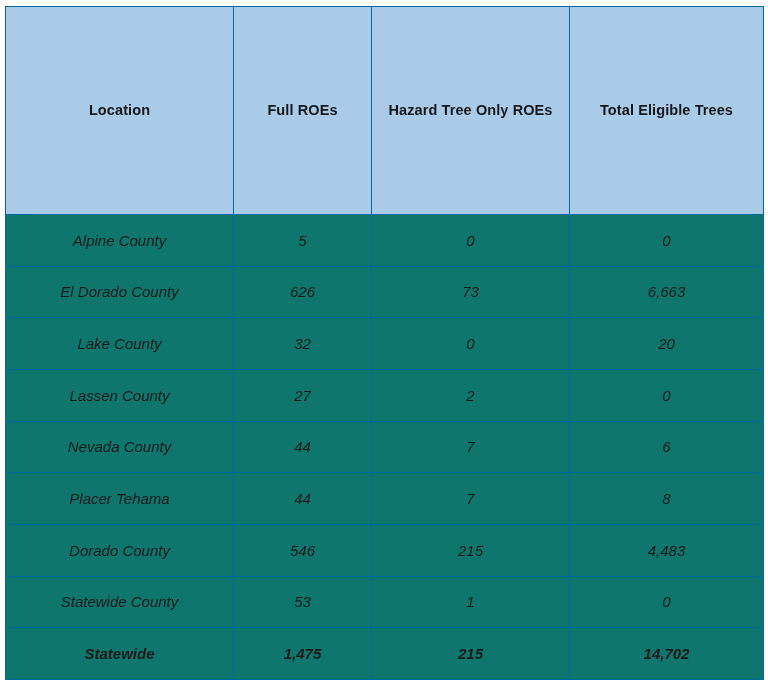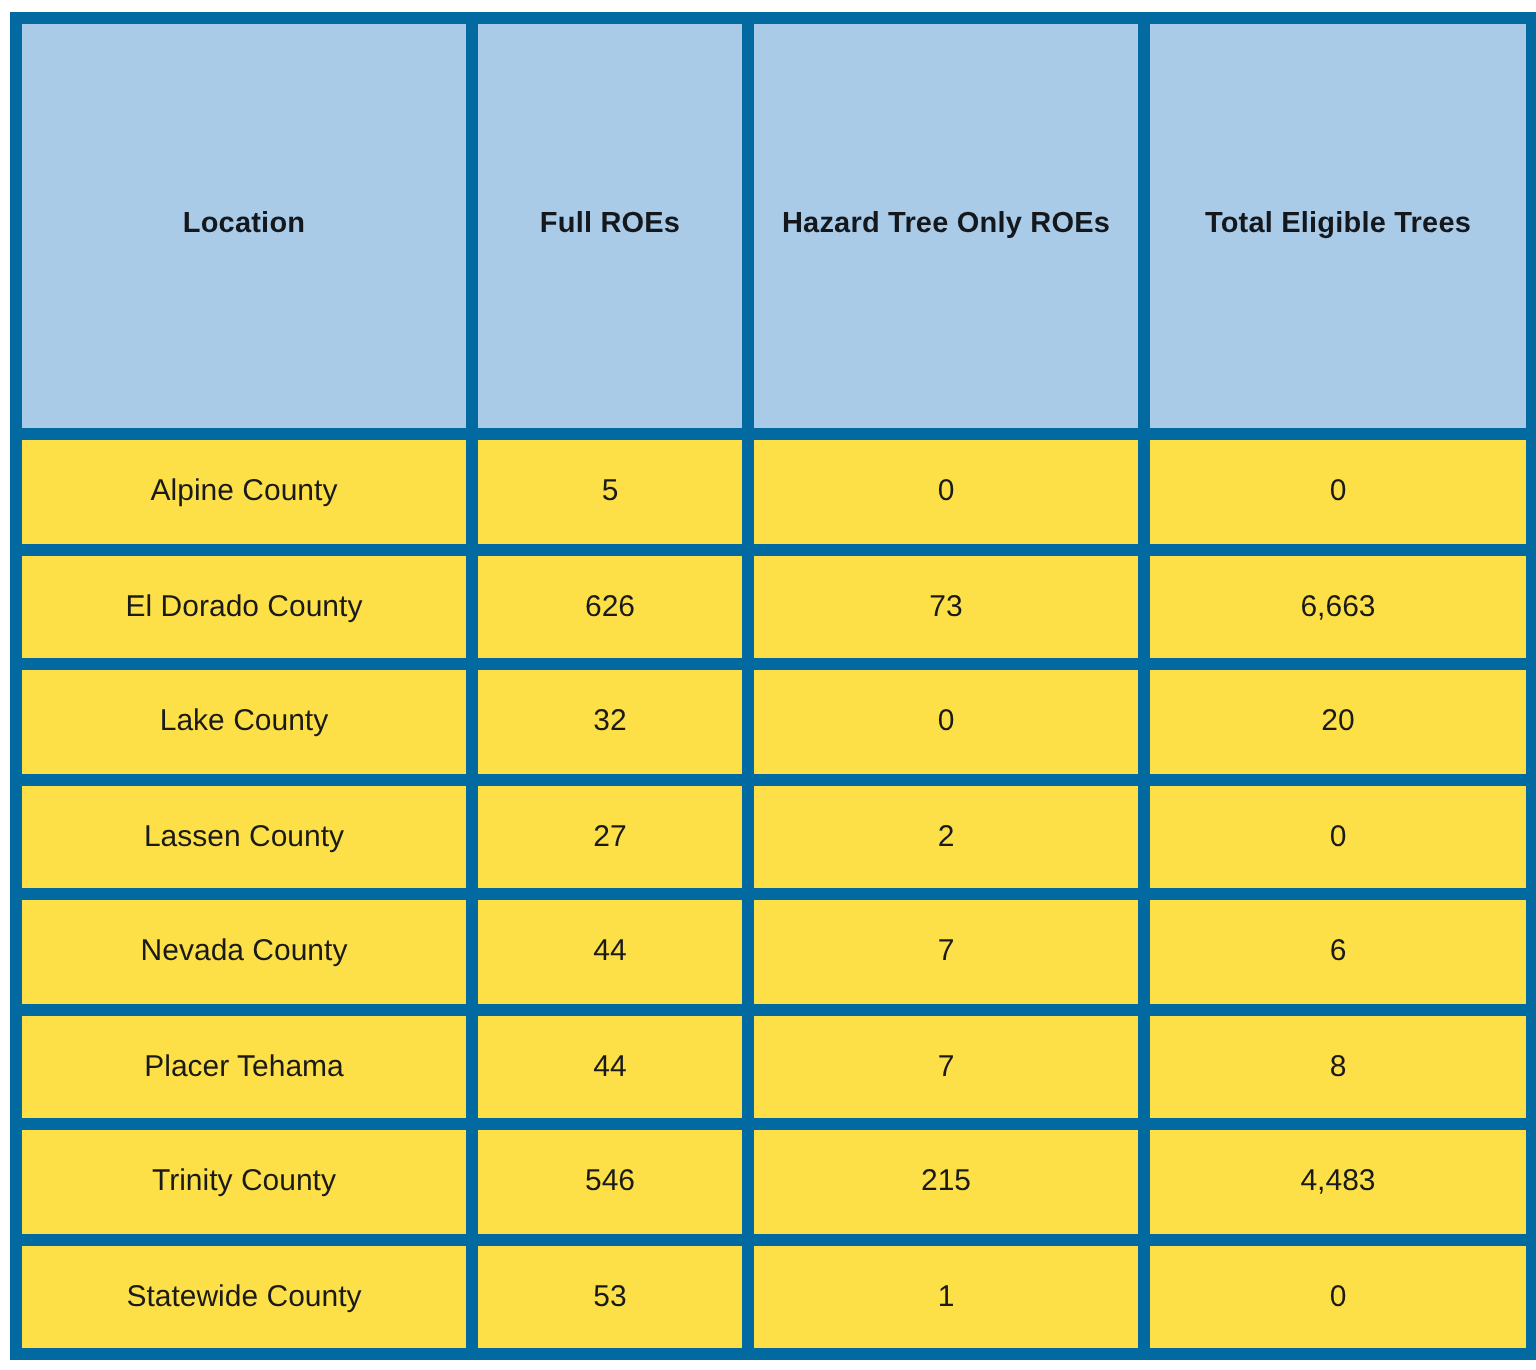--- a/index.html
+++ b/index.html
@@ -20,41 +20,42 @@
     height: 685px;
   }
   table.roe-table {
     border-collapse: collapse;
     table-layout: fixed;
     width: 758px;
     height: 674px;
   }
   table.roe-table th,
   table.roe-table td {
-    border: 6px solid #0369a1;
+    border: 1px solid #0369a1;
     text-align: center;
     vertical-align: middle;
     padding: 0 4px;
     box-sizing: border-box;
   }
   table.roe-table thead th {
     background: #a9cbe8;
     color: #14181c;
     font-size: 14.5px;
     font-weight: bold;
     height: 208px;
     line-height: 1.35;
     letter-spacing: 0.1px;
   }
   table.roe-table tbody td {
     font-size: 15px;
     color: #1a1a1a;
     font-weight: normal;
     height: 42px;
-    background: #fde047;
+    background: #0f766e;
+    font-style: italic;
   }
   table.roe-table tbody tr.total-row td {
     font-weight: bold;
     font-size: 15px;
   }
   col.c-location { width: 228px; }
   col.c-full     { width: 138px; }
   col.c-hazard   { width: 198px; }
   col.c-total    { width: 194px; }
 </style>
@@ -108,26 +109,32 @@
         <td>7</td>
         <td>6</td>
       </tr>
       <tr>
         <td>Placer Tehama</td>
         <td>44</td>
         <td>7</td>
         <td>8</td>
       </tr>
       <tr>
-        <td>Trinity County</td>
+        <td>Dorado County</td>
         <td>546</td>
         <td>215</td>
         <td>4,483</td>
       </tr>
       <tr>
         <td>Statewide County</td>
         <td>53</td>
         <td>1</td>
         <td>0</td>
       </tr>
+      <tr class="total-row">
+        <td>Statewide</td>
+        <td>1,475</td>
+        <td>215</td>
+        <td>14,702</td>
+      </tr>
     </tbody>
   </table>
 </div>
 
 </body></html>

